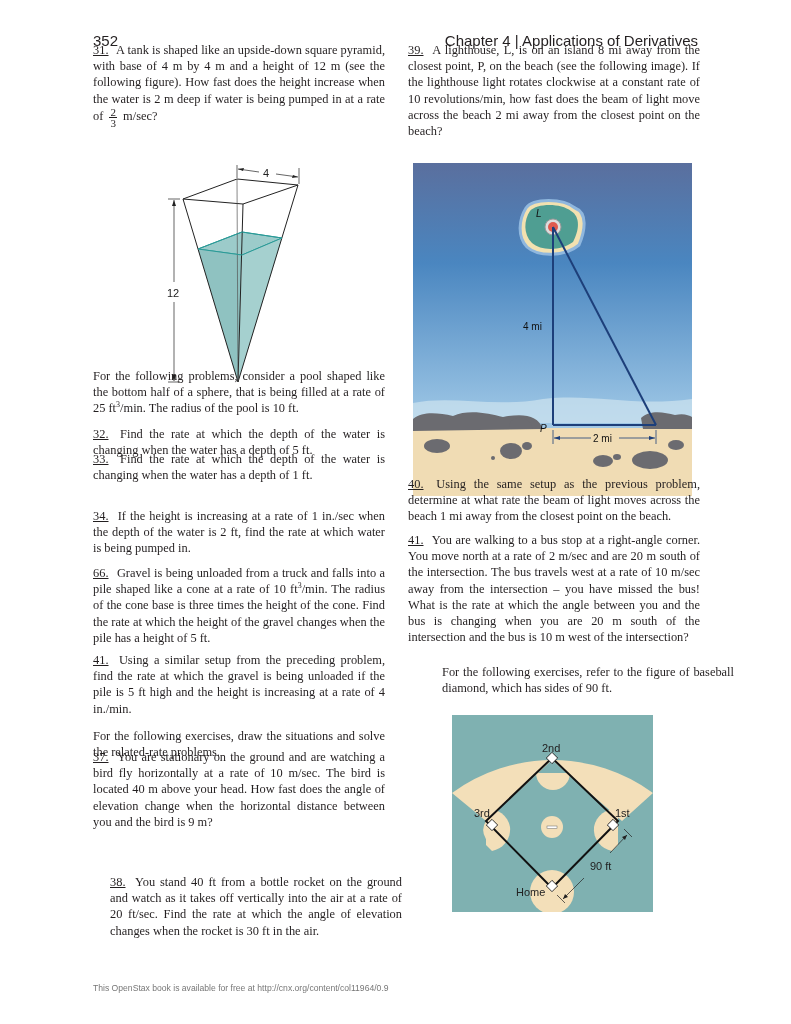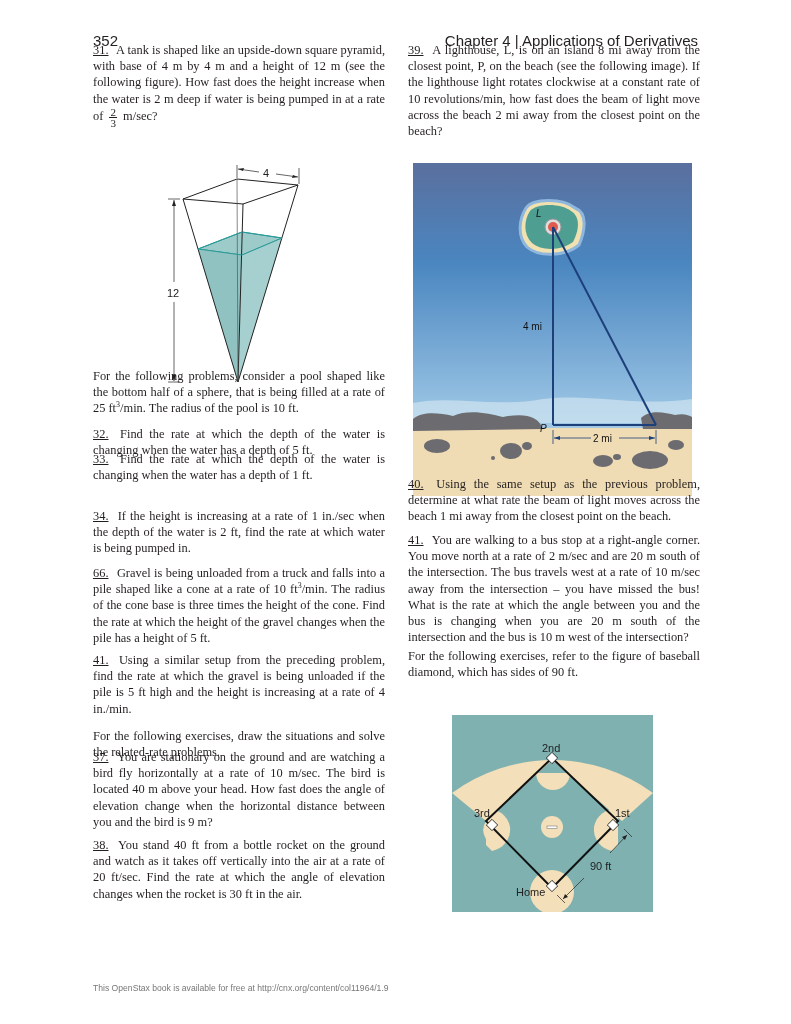--- a/index.html
+++ b/index.html
@@ -93,21 +93,21 @@
     <span class="num">41.</span>
     <span>Using a similar setup from the preceding problem, find the rate at which the gravel is being unloaded if the pile is 5 ft high and the height is increasing at a rate of 4 in./min.</span>
   </p>
   <p class="para" style="top:708px;margin-top:20px;">
     <span>For the following exercises, draw the situations and solve the related-rate problems.</span>
   </p>
   <p class="para" style="top:749px;">
     <span class="num">37.</span>
     <span>You are stationary on the ground and are watching a bird fly horizontally at a rate of 10 m/sec. The bird is located 40 m above your head. How fast does the angle of elevation change when the horizontal distance between you and the bird is 9 m?</span>
   </p>
-  <p class="para" style="top:837px;">
+  <p class="para" style="top:874px;margin-left:17px;">
     <span class="num">38.</span>
     <span>You stand 40 ft from a bottle rocket on the ground and watch as it takes off vertically into the air at a rate of 20 ft/sec. Find the rate at which the angle of elevation changes when the rocket is 30 ft in the air.</span>
   </p>
 </div>
 
 <div class="col col-right">
   <p class="para" style="top:42px;">
     <span class="num">39.</span>
     <span>A lighthouse, L, is on an island 8 mi away from the closest point, P, on the beach (see the following image). If the lighthouse light rotates clockwise at a constant rate of 10 revolutions/min, how fast does the beam of light move across the beach 2 mi away from the closest point on the beach?</span>
   </p>
@@ -163,21 +163,21 @@
 
 <div class="col col-right">
   <p class="para" style="top:476px;">
     <span class="num">40.</span>
     <span>Using the same setup as the previous problem, determine at what rate the beam of light moves across the beach 1 mi away from the closest point on the beach.</span>
   </p>
   <p class="para" style="top:532px;">
     <span class="num">41.</span>
     <span>You are walking to a bus stop at a right-angle corner. You move north at a rate of 2 m/sec and are 20 m south of the intersection. The bus travels west at a rate of 10 m/sec away from the intersection – you have missed the bus! What is the rate at which the angle between you and the bus is changing when you are 20 m south of the intersection and the bus is 10 m west of the intersection?</span>
   </p>
-  <p class="para" style="top:648px;">
+  <p class="para" style="top:664px;margin-left:34px;">
     <span>For the following exercises, refer to the figure of baseball diamond, which has sides of 90 ft.</span>
   </p>
 </div>
 
 <svg class="fig" style="left:452px; top:715px;" width="201" height="197" viewBox="0 0 201 197">
   <rect x="0" y="0" width="201" height="197" fill="#7fb1b1"></rect>
   <path d="M0,78 A170,170 0 0 1 201,78 L170,106 L100,45 L34,106 Z" fill="#f3dfb9"></path>
   <path d="M0,78 A170,170 0 0 1 201,78 L201,75 L100,10 L0,75 Z" fill="#f3dfb9" opacity="0"></path>
   <path d="M84,58 A17,17 0 0 0 118,58 Z" fill="#f3dfb9"></path>
   <path d="M34,106 A17,17 0 0 0 50,132 L34,120 Z" fill="#f3dfb9"></path>
@@ -197,13 +197,13 @@
   <text x="64" y="181" font-size="11" fill="#222">Home</text>
   <line x1="172" y1="114" x2="180" y2="122" stroke="#222" stroke-width="0.7"></line>
   <line x1="105" y1="180" x2="113" y2="188" stroke="#222" stroke-width="0.7"></line>
   <line x1="175" y1="120" x2="158" y2="138" stroke="#222" stroke-width="0.7"></line>
   <line x1="132" y1="163" x2="111" y2="184" stroke="#222" stroke-width="0.7"></line>
   <polygon points="175,120 170,122 173,125" fill="#222"></polygon>
   <polygon points="111,184 116,182 113,179" fill="#222"></polygon>
   <text x="138" y="155" font-size="11" fill="#222">90 ft</text>
 </svg>
 
-<div class="footer">This OpenStax book is available for free at http://cnx.org/content/col11964/1.9</div>
+<div class="footer">This OpenStax book is available for free at http://cnx.org/content/col11964/0.9</div>
 
 </body></html>

